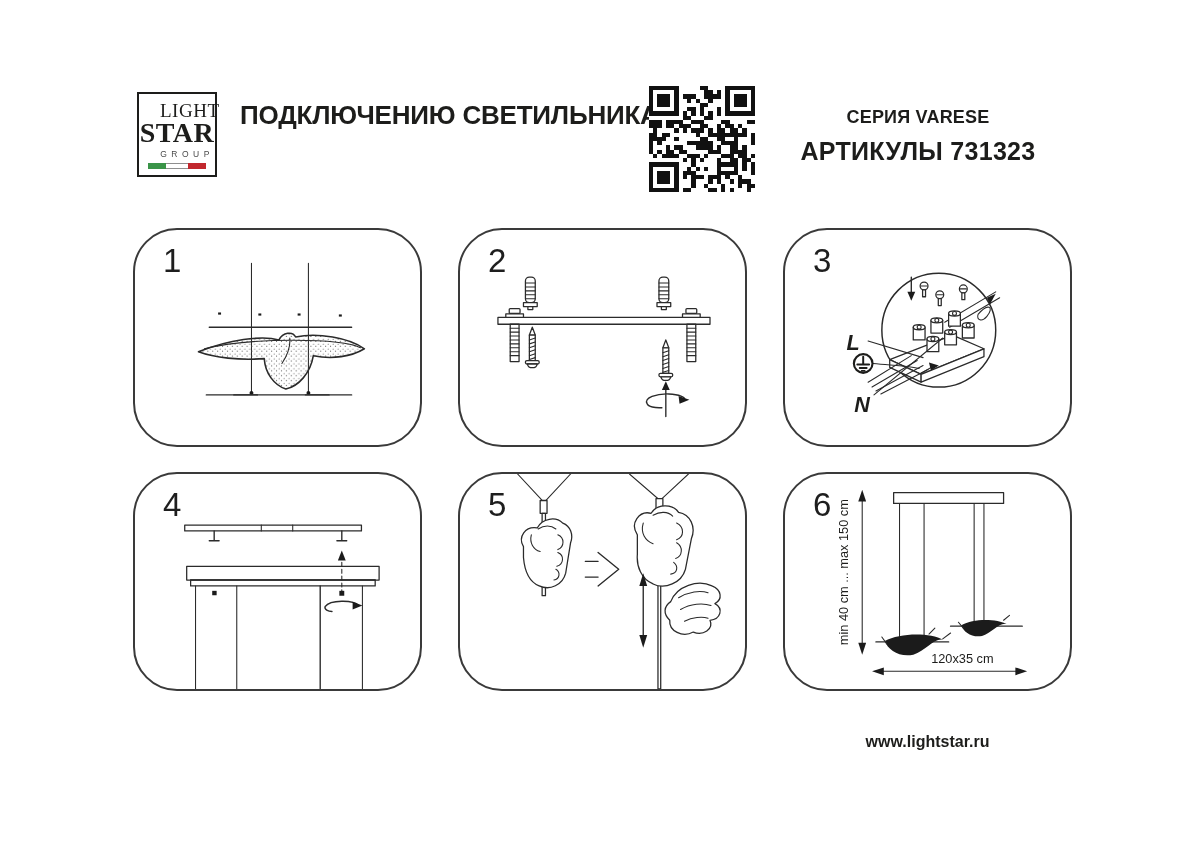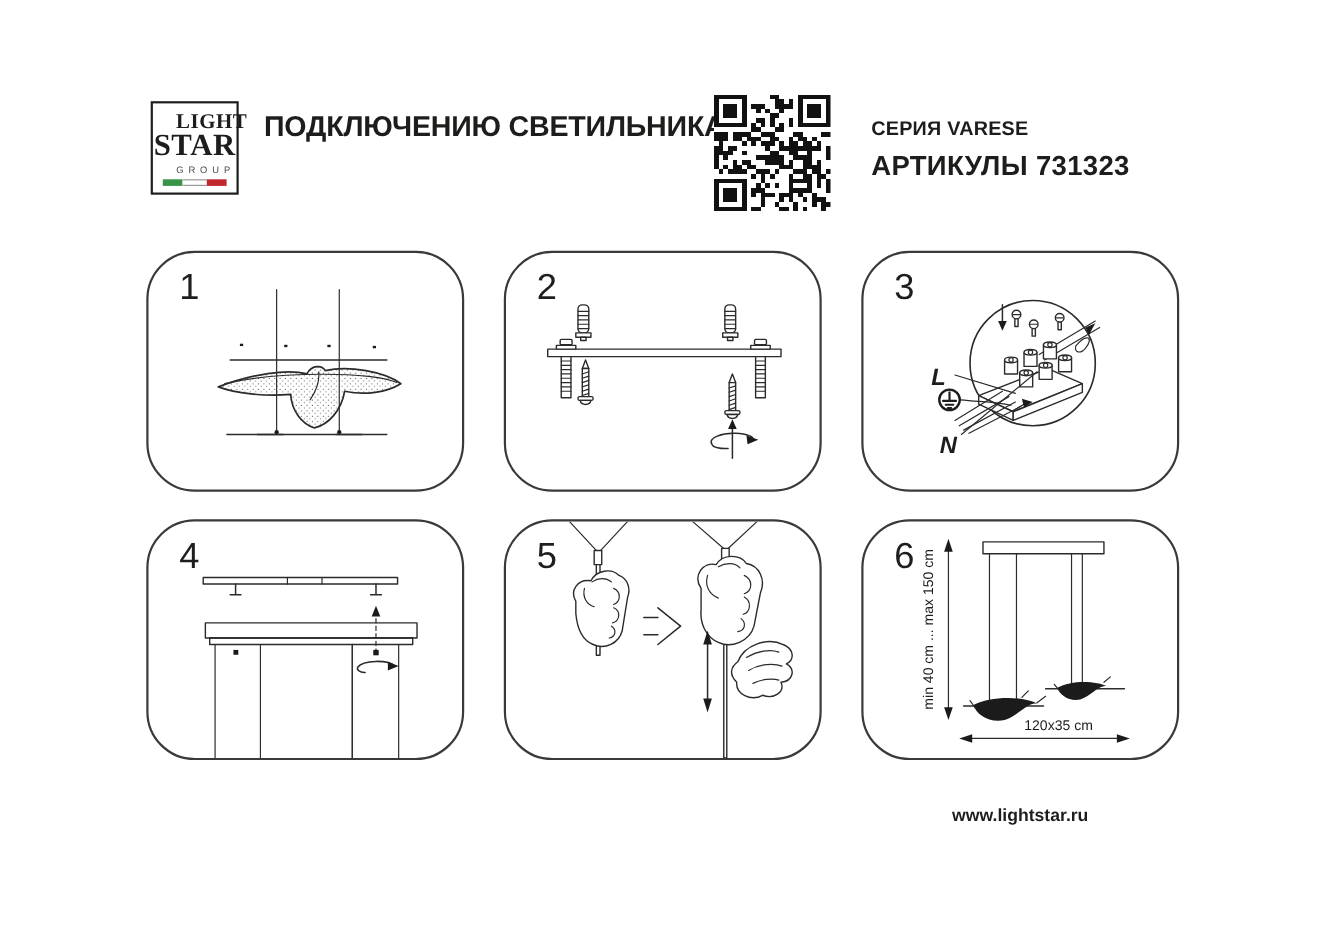--- a/index.html
+++ b/index.html
@@ -8,31 +8,31 @@
     font-family:"Liberation Sans",sans-serif;color:#1d1d1b;overflow:hidden;
     -webkit-font-smoothing:antialiased;
   }
   .abs{position:absolute;}
 
   
   .logo-box{
     left:137px;top:92px;width:80px;height:85px;border:2px solid #1d1d1b;
     box-sizing:border-box;text-align:center;padding-top:8px;background:#fff;
   }
-  .logo-l1{font-family:"Liberation Serif",serif;font-weight:bold;font-size:19px;line-height:.95;letter-spacing:.5px;padding-left:21px;}
+  .logo-l1{font-family:"Liberation Serif",serif;font-weight:normal;font-size:19px;line-height:.95;letter-spacing:.5px;padding-left:21px;}
   .logo-l2{font-family:"Liberation Serif",serif;font-weight:bold;font-size:28px;line-height:.95;letter-spacing:.5px;}
   .logo-l3{font-size:8.5px;letter-spacing:4.5px;padding-left:20px;color:#4a4a4a;margin-top:2px;}
   .logo-flag{width:58px;height:6px;margin:4px auto 0;display:flex;}
   .logo-flag .g{width:18px;background:#3a9448;}
   .logo-flag .w{flex:1;background:#fff;border-top:1px solid #8f8f8f;border-bottom:1px solid #8f8f8f;box-sizing:border-box;}
   .logo-flag .r{width:18px;background:#c1272d;}
 
   .doc-title{left:240px;top:100px;font-size:26px;font-weight:bold;line-height:1.22;letter-spacing:-.2px;white-space:nowrap;}
   .qr-wrap{left:649px;top:86px;width:106px;height:106px;}
-  .series-block{left:792px;top:107px;width:252px;}
+  .series-block{left:792px;top:107px;width:252px;text-align:center;}
   .series-line{font-size:18px;font-weight:bold;letter-spacing:.2px;}
   .articles-line{font-size:25px;font-weight:bold;margin-top:9px;letter-spacing:.3px;}
 
   
   .panel{
     width:289px;height:219px;border:2px solid #3a3a3a;border-radius:44px;
     box-sizing:border-box;background:#fff;overflow:hidden;
   }
   .p1{left:133px;top:228px;} .p2{left:458px;top:228px;} .p3{left:783px;top:228px;}
   .p4{left:133px;top:472px;} .p5{left:458px;top:472px;} .p6{left:783px;top:472px;}

